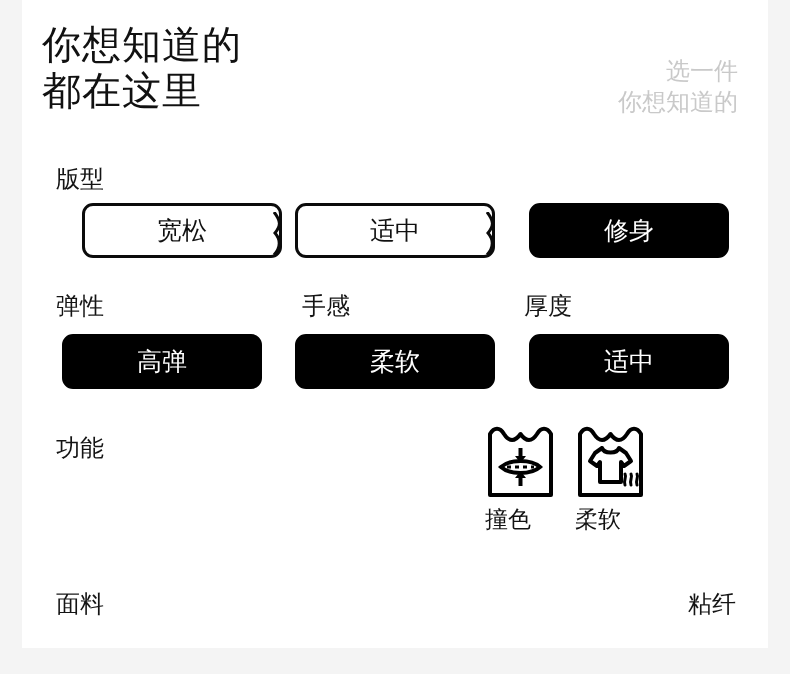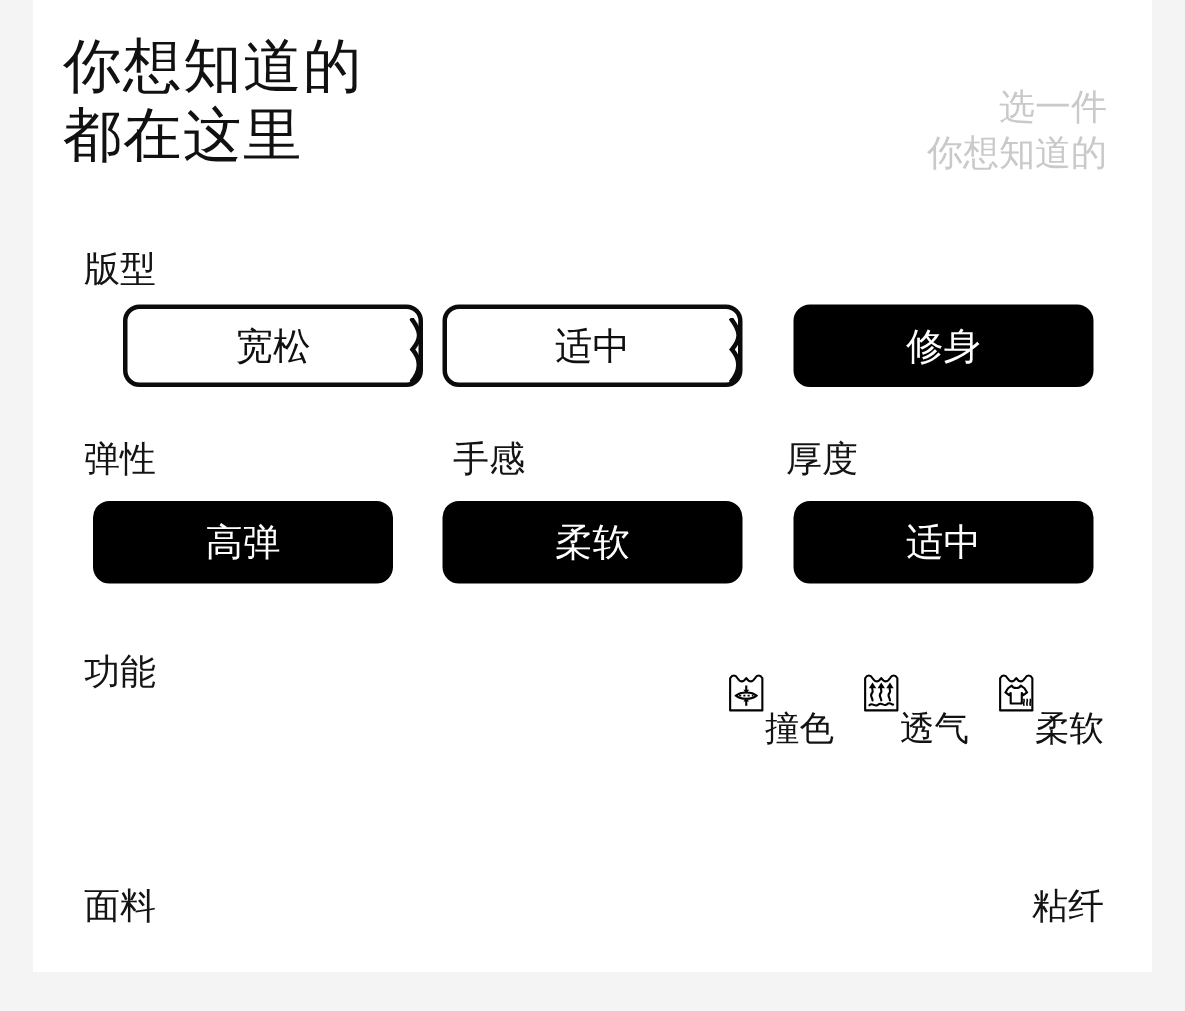--- a/index.html
+++ b/index.html
@@ -135,22 +135,22 @@
     left: 463px;
     top: 424px;
     width: 252px;
     display: flex;
     gap: 19px;
   }
 
   .func-item {
     width: 71px;
     display: flex;
-    flex-direction: row;
-    align-items: flex-end;
+    flex-direction: column;
+    align-items: flex-start;
   }
 
   .func-icon {
     width: 71px;
     height: 76px;
     display: block;
   }
 
   .func-caption {
     margin-top: 6px;
@@ -248,33 +248,20 @@
           <path d="M16 43 C 25 35, 46 35, 55 43 C 46 51, 25 51, 16 43 Z" fill="none" stroke="#000000" stroke-width="4"></path>
           <path d="M22 43 L 49 43" stroke="#000000" stroke-width="3" stroke-dasharray="4 4"></path>
           <path d="M35.5 24 L 35.5 36" stroke="#000000" stroke-width="4"></path>
           <path d="M30 32 L 35.5 39 L 41 32 Z" fill="#000000"></path>
           <path d="M35.5 62 L 35.5 50" stroke="#000000" stroke-width="4"></path>
           <path d="M30 54 L 35.5 47 L 41 54 Z" fill="#000000"></path>
         </svg>
         <div class="func-caption">撞色</div>
       </div>
 
-      <div class="func-item">
-        <svg class="func-icon" viewBox="0 0 71 76">
-          <path d="M5 10 C 9 3, 15 3, 19 10 C 24 18, 30 18, 35.5 10 C 41 18, 47 18, 52 10 C 56 3, 62 3, 66 10 L 66 71 L 5 71 Z" fill="#ffffff" stroke="#000000" stroke-width="4" stroke-linejoin="round"></path>
-          <path d="M19 52 C 19 46, 13 44, 18 38 C 22 33, 16 31, 19 26" fill="none" stroke="#000000" stroke-width="4" stroke-linecap="round"></path>
-          <path d="M12 29 L 19 18 L 26 29 Z" fill="#000000"></path>
-          <path d="M35.5 52 C 35.5 46, 29.5 44, 34.5 38 C 38.5 33, 32.5 31, 35.5 26" fill="none" stroke="#000000" stroke-width="4" stroke-linecap="round"></path>
-          <path d="M28.5 29 L 35.5 18 L 42.5 29 Z" fill="#000000"></path>
-          <path d="M52 52 C 52 46, 46 44, 51 38 C 55 33, 49 31, 52 26" fill="none" stroke="#000000" stroke-width="4" stroke-linecap="round"></path>
-          <path d="M45 29 L 52 18 L 59 29 Z" fill="#000000"></path>
-          <path d="M13 61 C 19 55, 24 66, 30 60 C 36 54, 41 65, 47 59 C 52 54, 55 61, 58 60" fill="none" stroke="#000000" stroke-width="4" stroke-linecap="round"></path>
-        </svg>
-        <div class="func-caption">透气</div>
-      </div>
 
       <div class="func-item">
         <svg class="func-icon" viewBox="0 0 71 76">
           <path d="M5 10 C 9 3, 15 3, 19 10 C 24 18, 30 18, 35.5 10 C 41 18, 47 18, 52 10 C 56 3, 62 3, 66 10 L 66 71 L 5 71 Z" fill="#ffffff" stroke="#000000" stroke-width="4" stroke-linejoin="round"></path>
           <path d="M27 24 L 20 29 L 15 37 L 22 42 L 25 38 L 25 58 L 46 58 L 46 38 L 49 42 L 56 37 L 51 29 L 44 24 C 42 30, 29 30, 27 24 Z" fill="none" stroke="#000000" stroke-width="4" stroke-linejoin="round"></path>
           <path d="M50 50 C 52 54, 48 56, 50 61" fill="none" stroke="#000000" stroke-width="3" stroke-linecap="round"></path>
           <path d="M56 50 C 58 54, 54 56, 56 61" fill="none" stroke="#000000" stroke-width="3" stroke-linecap="round"></path>
           <path d="M62 50 C 64 54, 60 56, 62 61" fill="none" stroke="#000000" stroke-width="3" stroke-linecap="round"></path>
         </svg>
         <div class="func-caption">柔软</div>

